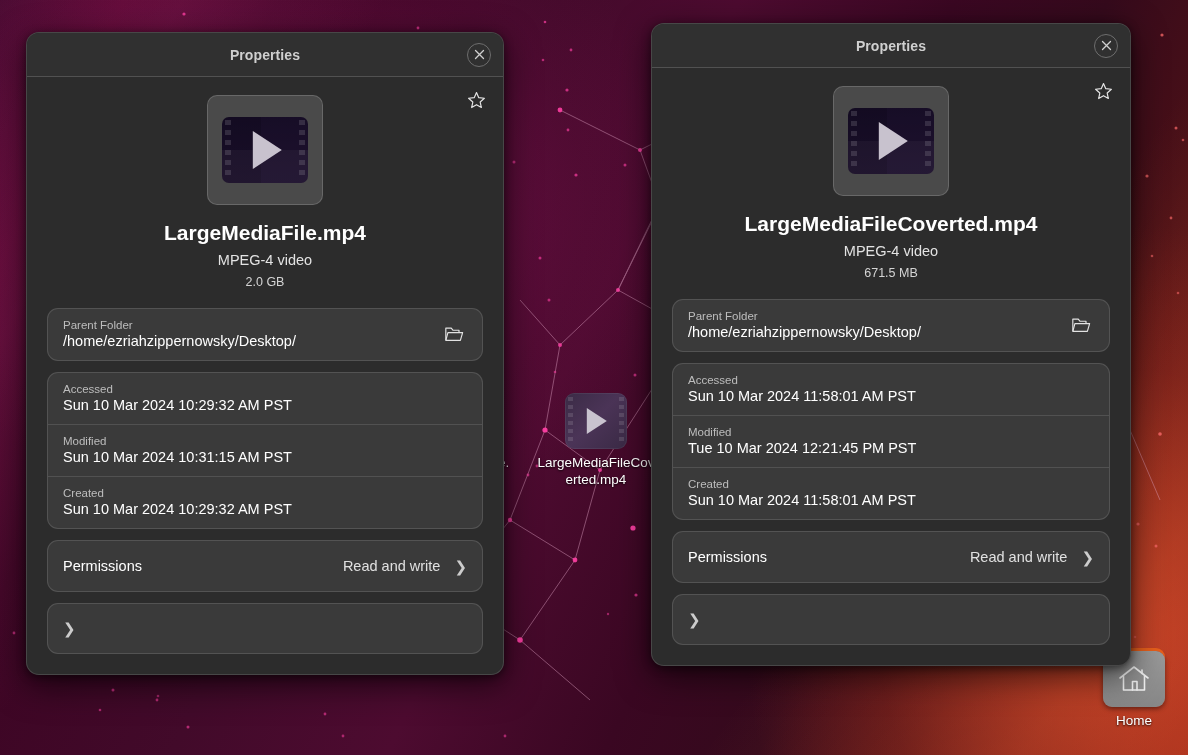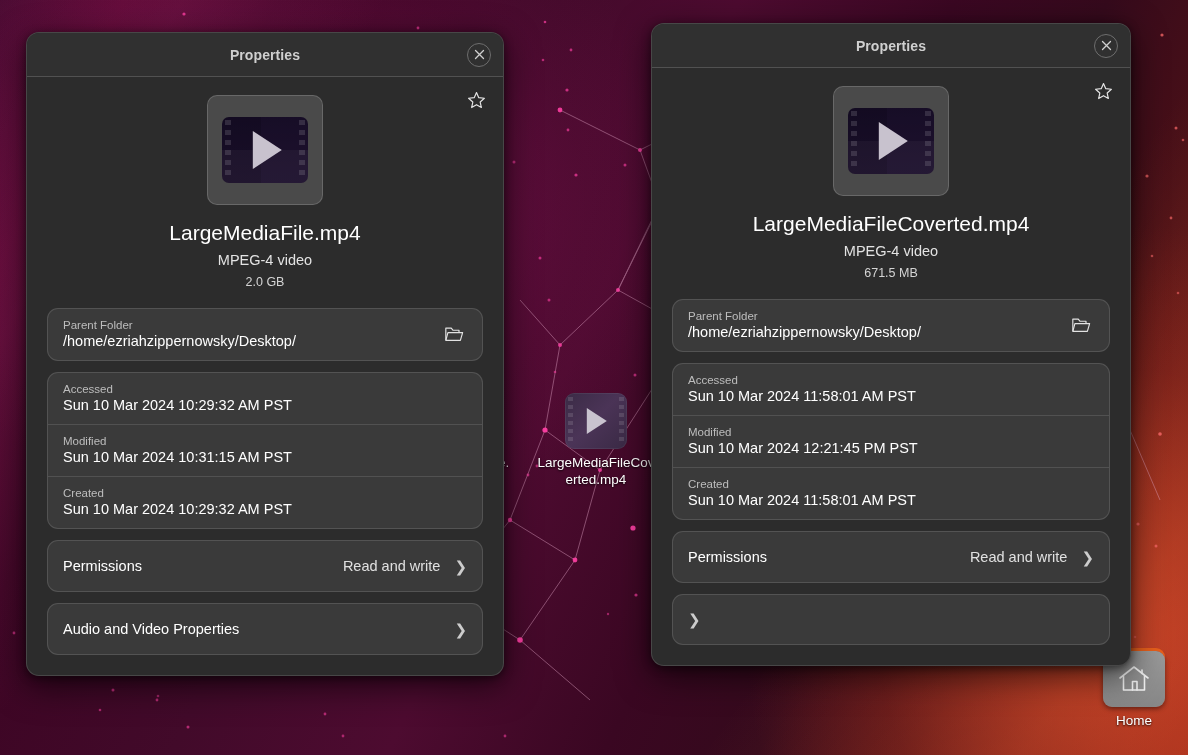--- a/index.html
+++ b/index.html
@@ -176,21 +176,21 @@
     width: 0; height: 0;
     border-left: 29px solid #c8c2ce;
     border-top: 19px solid transparent;
     border-bottom: 19px solid transparent;
     z-index: 3;
   }
 
   .filename {
     text-align: center;
     font-size: 21px;
-    font-weight: normal;
+    font-weight: bold;
     color: #ffffff;
     margin-top: 16px;
   }
   .filetype {
     text-align: center;
     font-size: 14.5px;
     color: #e3e3e3;
     margin-top: 7px;
   }
   .filesize {
@@ -422,21 +422,20 @@
       <div class="card group-gap">
         <div class="nav-row">
           <span class="nav-label">Permissions</span>
           <span class="nav-value">Read and write</span>
           <span class="chev">❯</span>
         </div>
       </div>
 
       <div class="card group-gap">
         <div class="nav-row">
-          <span class="nav-label">Audio and Video Properties</span>
           <span class="chev">❯</span>
         </div>
       </div>
 
     </div>
   </div>
 
   <div class="dialog" style="left:651px; top:23px; width:480px;">
 
     <div class="titlebar">
@@ -483,21 +482,21 @@
         </div>
       </div>
 
       <div class="card group-gap">
         <div class="row">
           <div class="row-label">Accessed</div>
           <div class="row-value">Sun 10 Mar 2024 11:58:01 AM PST</div>
         </div>
         <div class="row">
           <div class="row-label">Modified</div>
-          <div class="row-value">Sun 10 Mar 2024 12:21:45 PM PST</div>
+          <div class="row-value">Tue 10 Mar 2024 12:21:45 PM PST</div>
         </div>
         <div class="row">
           <div class="row-label">Created</div>
           <div class="row-value">Sun 10 Mar 2024 11:58:01 AM PST</div>
         </div>
       </div>
 
       <div class="card group-gap">
         <div class="nav-row">
           <span class="nav-label">Permissions</span>

